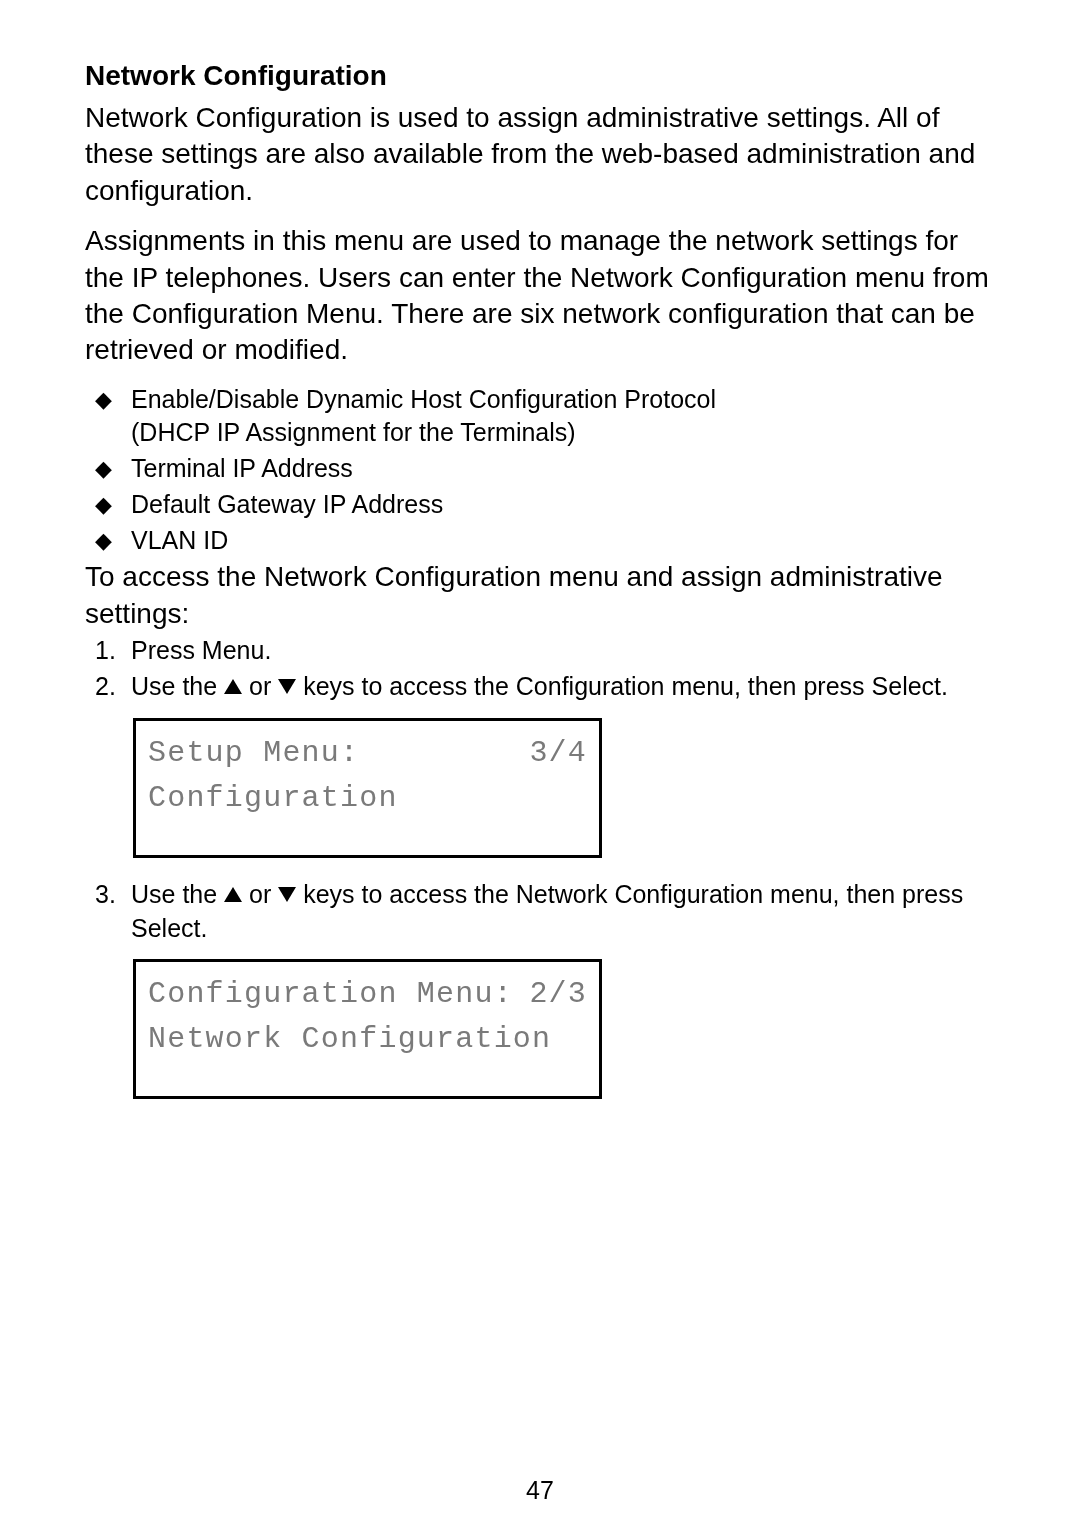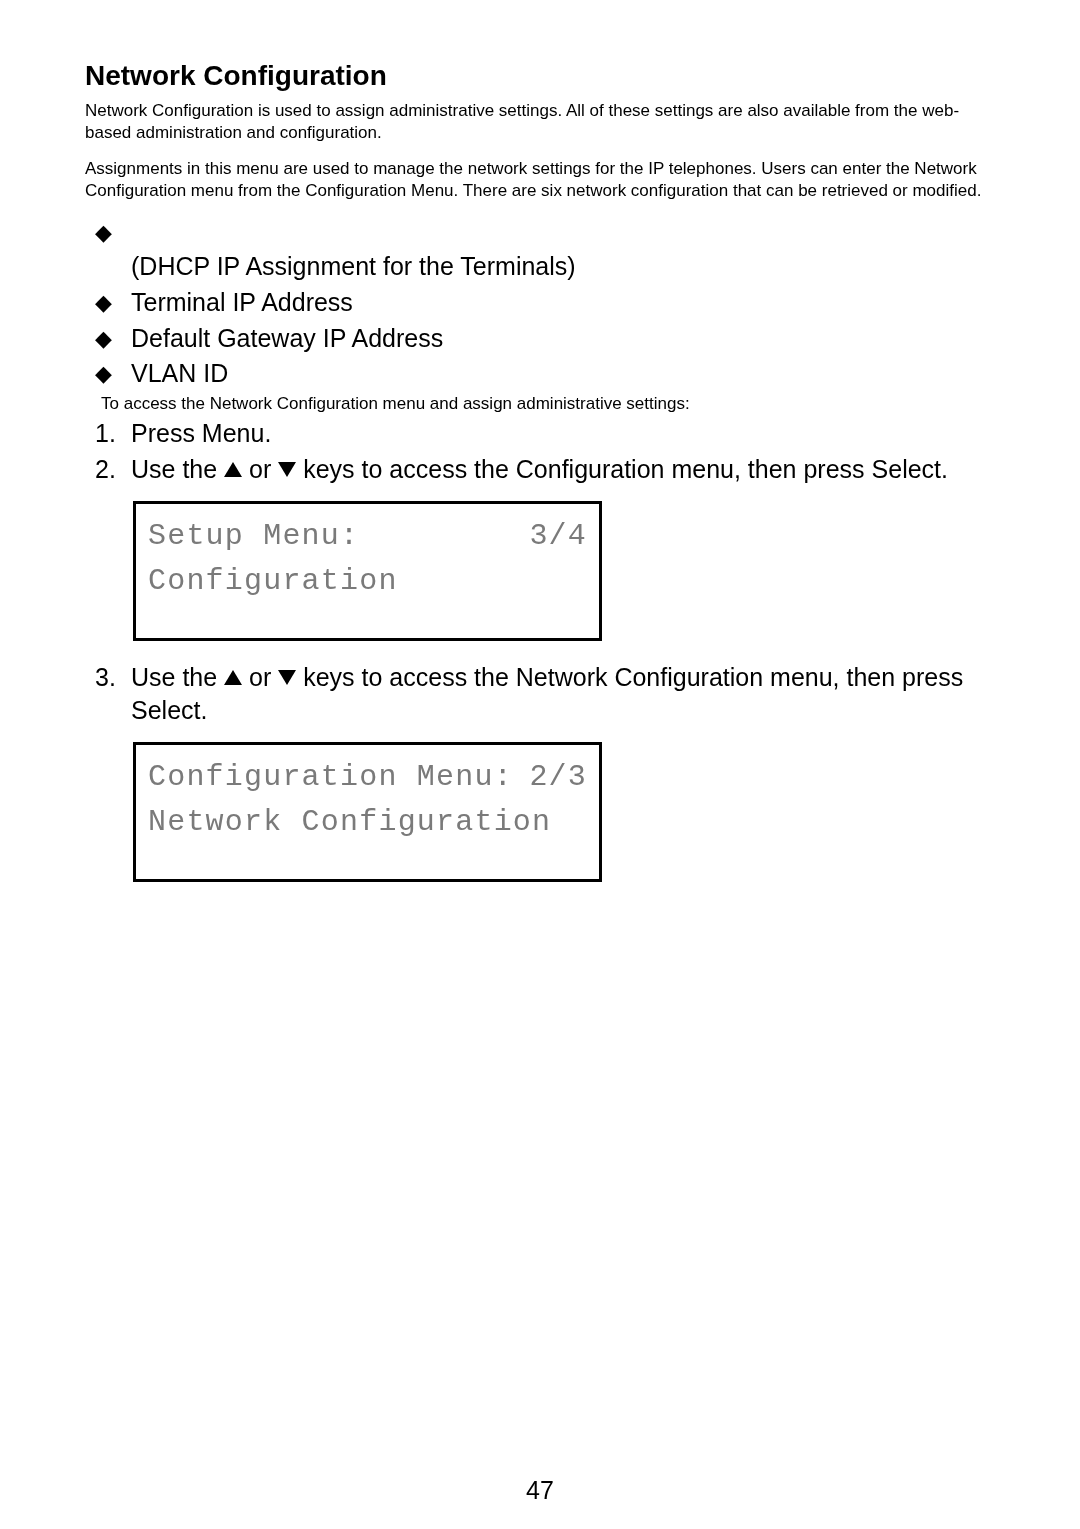--- a/index.html
+++ b/index.html
@@ -15,21 +15,21 @@
       color: #000000;
       padding: 60px 85px 40px 85px;
       position: relative;
     }
     .heading {
       font-size: 28px;
       font-weight: bold;
       margin-bottom: 8px;
     }
     .paragraph {
-      font-size: 17px;
+      font-size: 28px;
       line-height: 1.3;
       margin-bottom: 14px;
     }
     .bullet-list {
       list-style: none;
       padding-left: 10px;
     }
     .bullet-list li {
       font-size: 25px;
       line-height: 1.35;
@@ -114,29 +114,29 @@
 <body>
 
 <div class="heading">Network Configuration</div>
 
 <div class="paragraph">Network Configuration is used to assign administrative settings. All of these settings are also available from the web-based administration and configuration.</div>
 
 <div class="paragraph">Assignments in this menu are used to manage the network settings for the IP telephones. Users can enter the Network Configuration menu from the Configuration Menu. There are six network configuration that can be retrieved or modified.</div>
 
 <ul class="bullet-list">
   <li>
-    <br>
+    <span>Enable/Disable Dynamic Host Configuration Protocol</span><br>
     <span>(DHCP IP Assignment for the Terminals)</span>
   </li>
   <li>Terminal IP Address</li>
   <li>Default Gateway IP Address</li>
   <li>VLAN ID</li>
 </ul>
 
-<div class="paragraph" style="margin-bottom:2px;margin-left:16px;">To access the Network Configuration menu and assign administrative settings:</div>
+<div class="paragraph" style="margin-bottom:2px;">To access the Network Configuration menu and assign administrative settings:</div>
 
 <ol class="numbered-list">
   <li>
     <span class="num">1.</span>
     <span>Press </span><span class="bold">Menu</span><span>.</span>
   </li>
   <li>
     <span class="num">2.</span>
     <span>Use the </span><span class="arrow-up"></span><span> or </span><span class="arrow-down"></span><span> keys to access the Configuration menu, then press </span><span class="bold">Select</span><span>.</span>
   </li>

